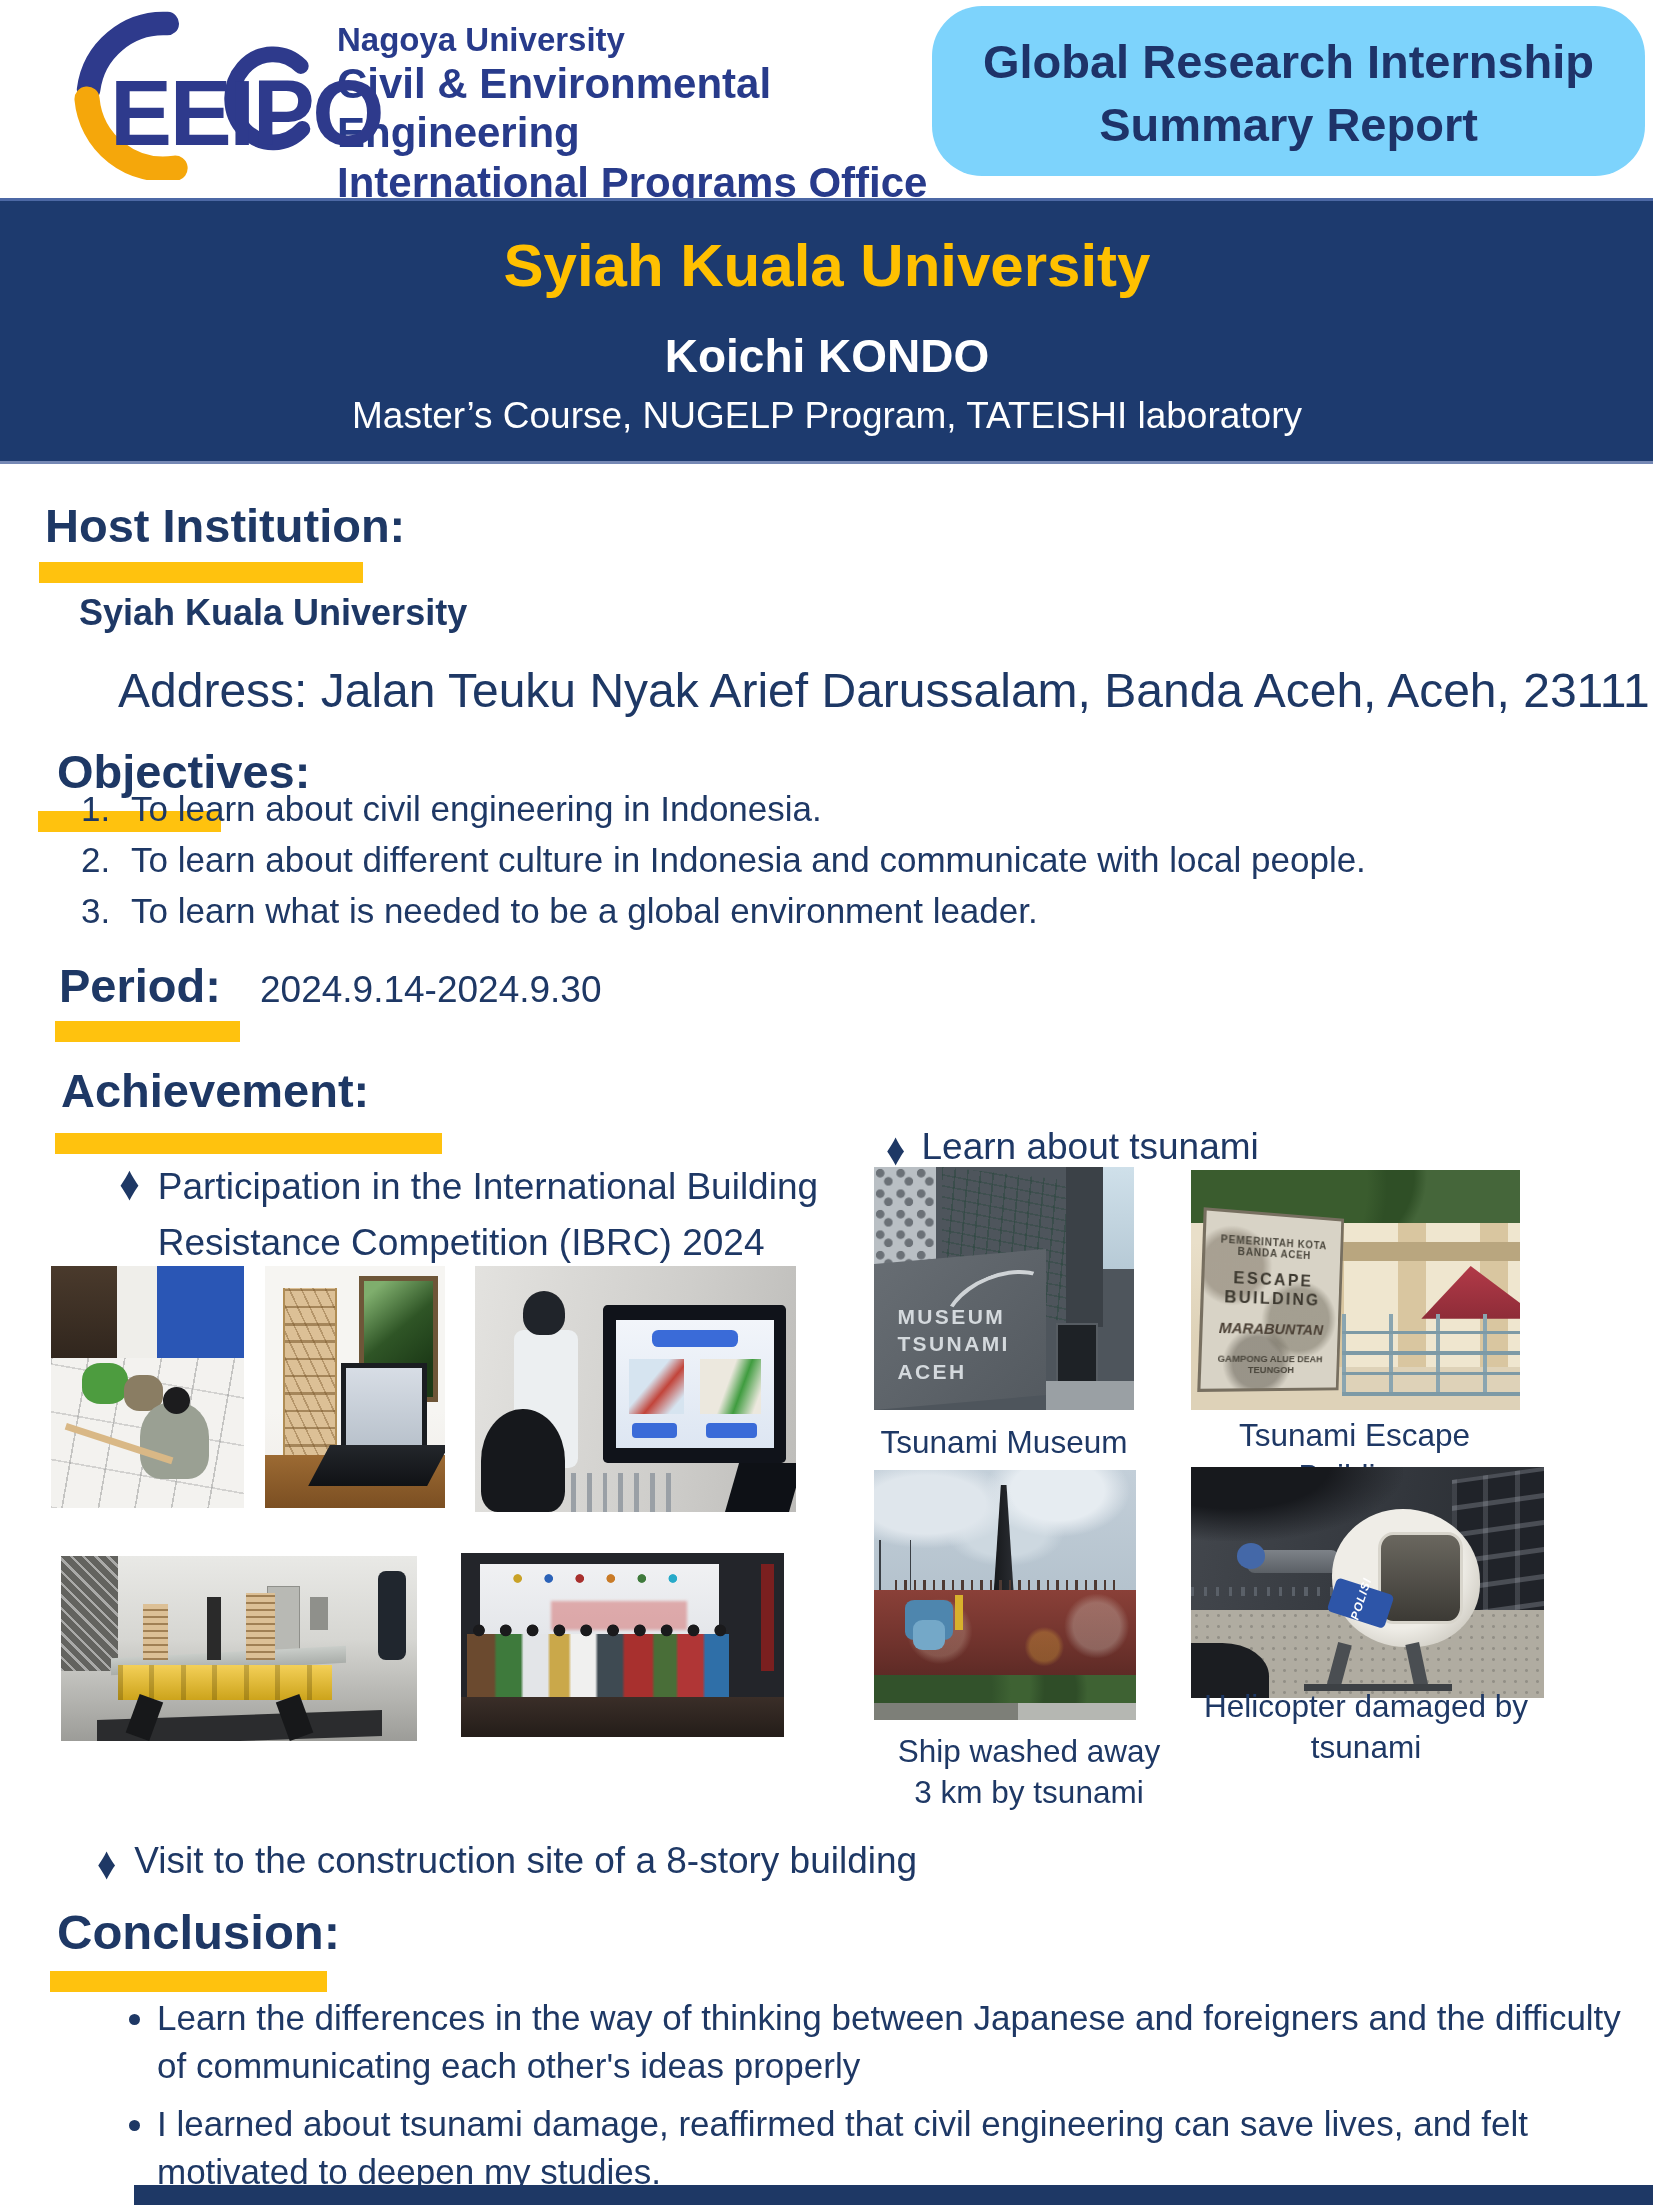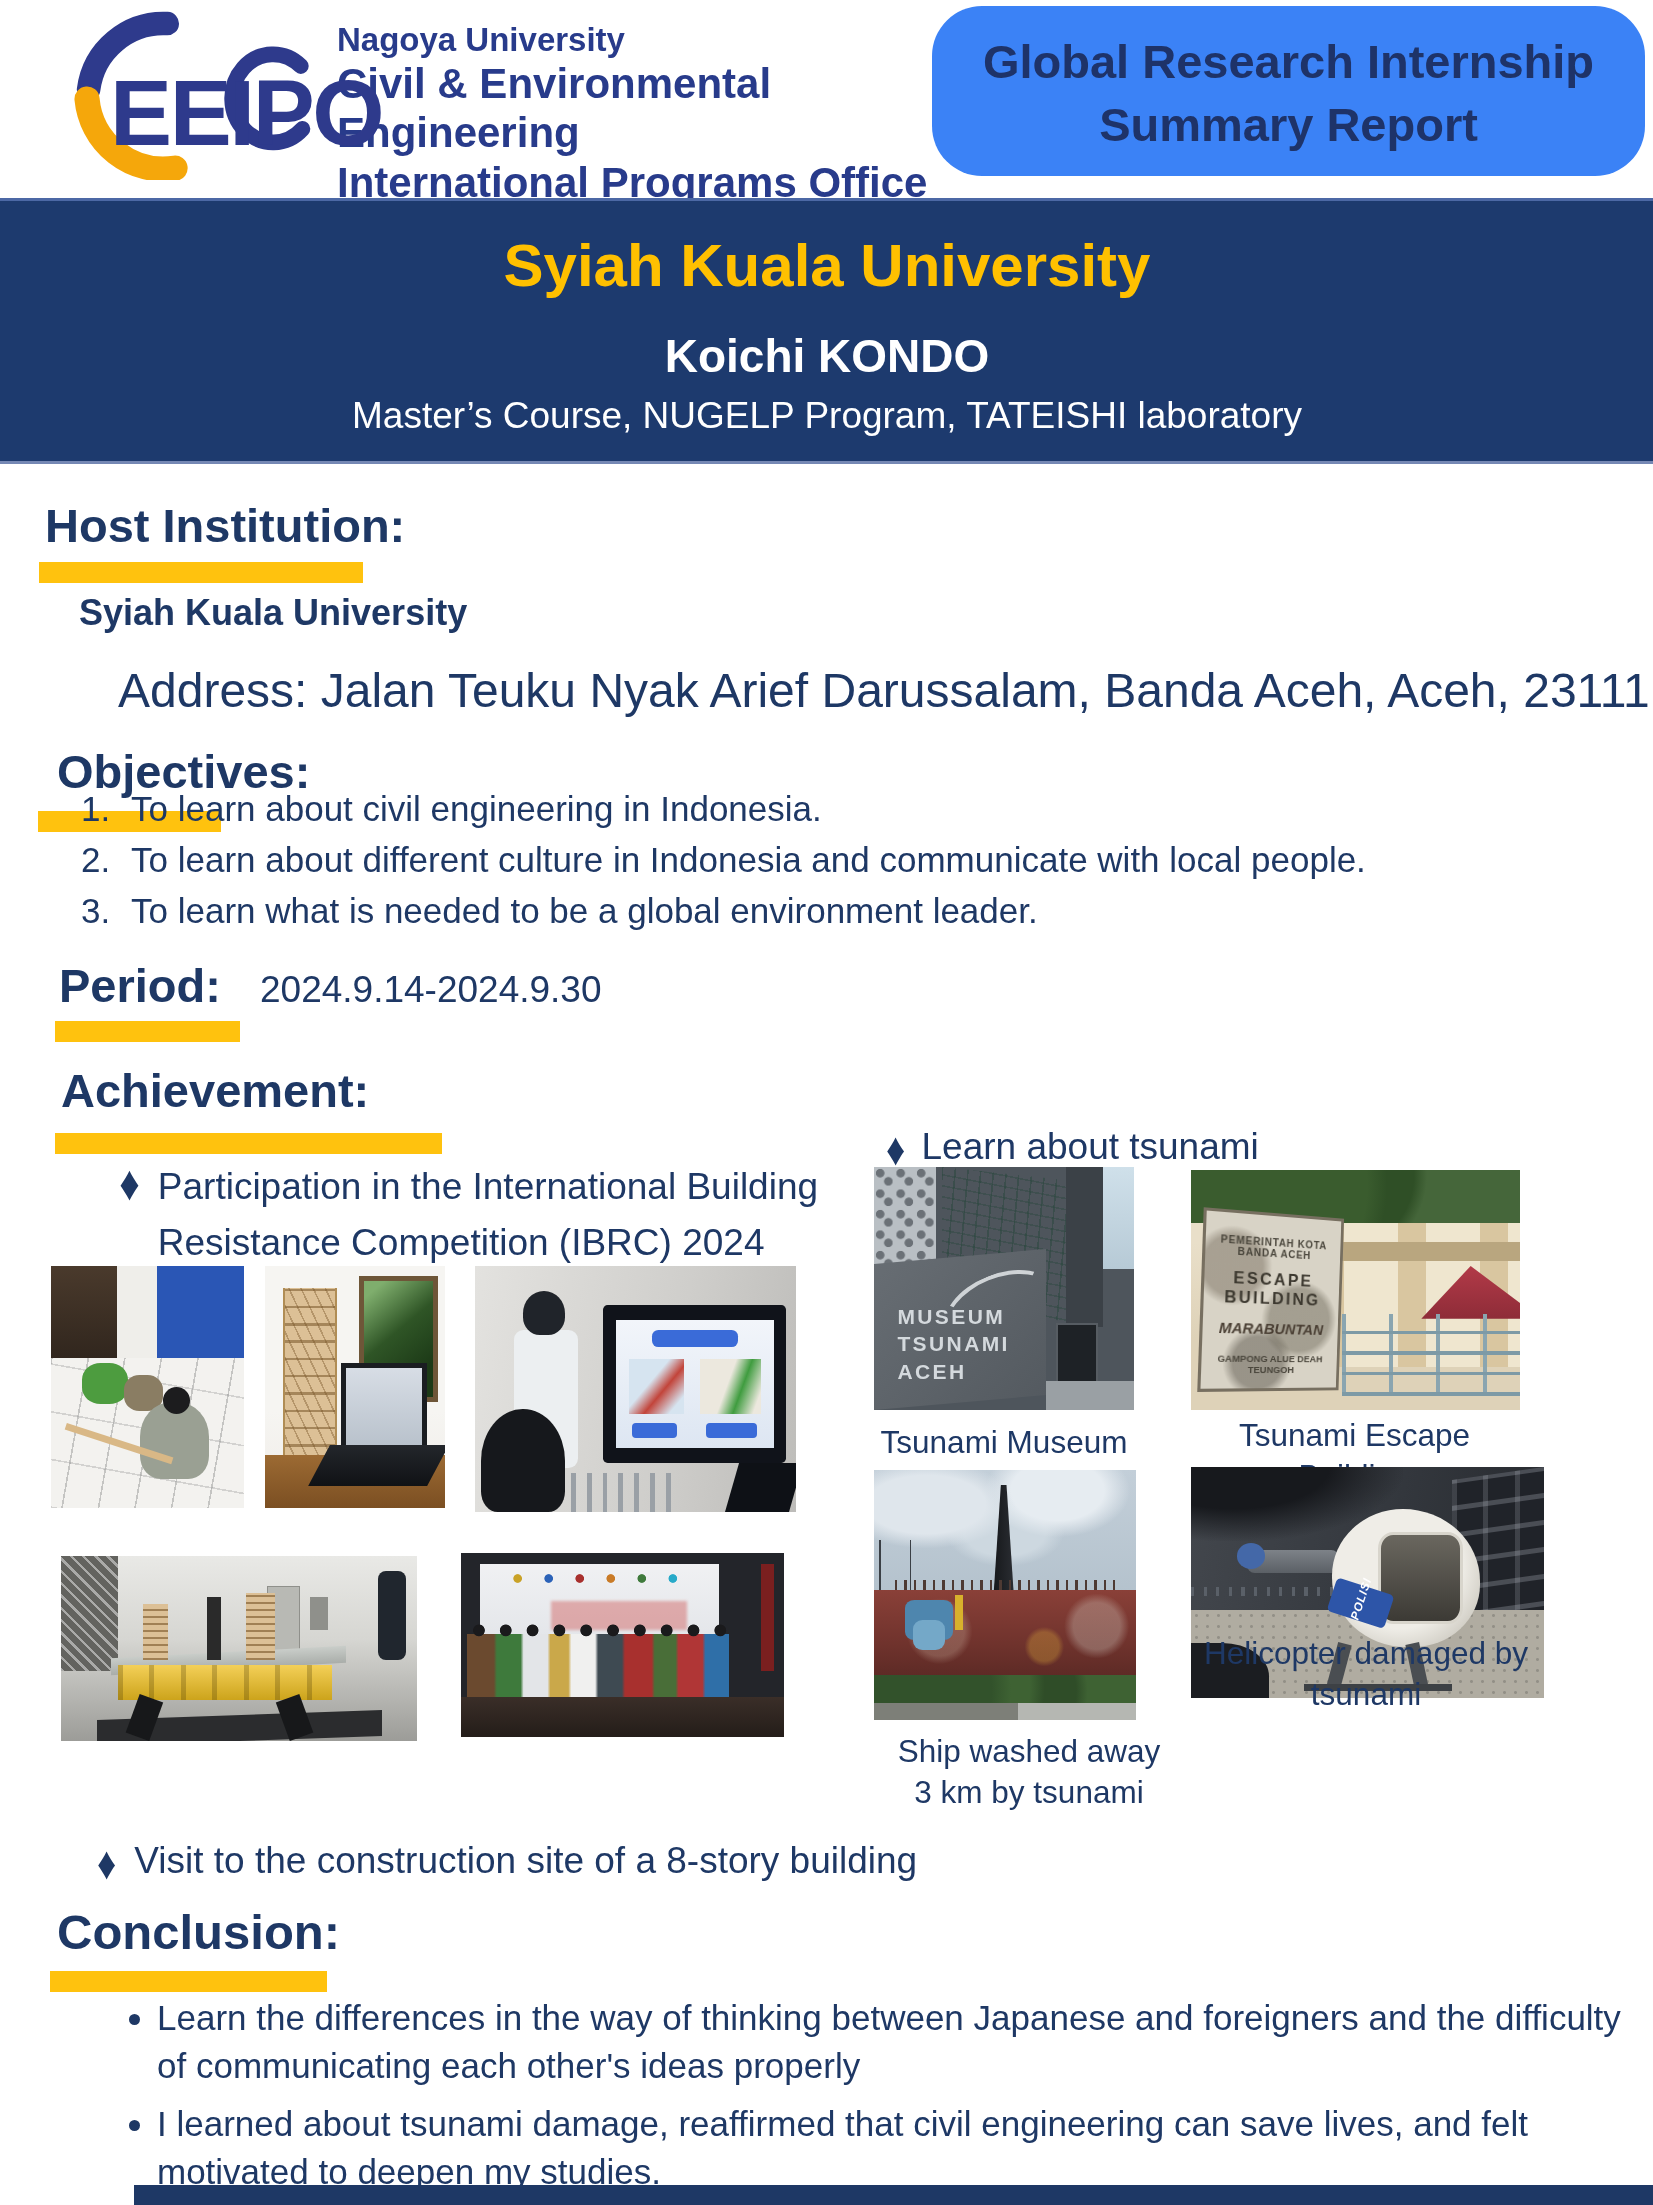--- a/index.html
+++ b/index.html
@@ -3,21 +3,21 @@
 <meta charset="utf-8">
 <style>
   html,body{margin:0;padding:0;background:#ffffff;}
   .page{position:relative;width:1654px;height:2205px;background:#ffffff;overflow:hidden;
         font-family:"Liberation Sans",sans-serif;color:#1E3865;}
   .abs{position:absolute;}
   
   .org-line1{font-size:33px;font-weight:bold;color:#283B8B;}
   .org-line23{font-size:42px;font-weight:bold;color:#283B8B;line-height:1.18;}
   .logo-word{position:absolute;left:69px;top:49px;font-size:93px;font-weight:bold;color:#2E3A8C;letter-spacing:-2.4px;}
-  .badge{position:absolute;left:932px;top:6.3px;width:713px;height:170px;background:#3b82f6;border-radius:50px;
+  .badge{position:absolute;left:932px;top:6.3px;width:713px;height:170px;background:#7dd3fc;border-radius:50px;
          text-align:center;padding-top:23.6px;box-sizing:border-box;}
   .badge div{font-size:47px;font-weight:bold;color:#1E3369;line-height:63px;}
   
   .banner{position:absolute;left:0;top:198px;width:1654px;height:266px;background:#1D3A6E;
           border-top:3.9px solid #4C68A5;border-bottom:3.9px solid #7588B4;box-sizing:border-box;}
   .b-univ{position:absolute;left:0;top:30px;width:100%;text-align:center;font-size:60px;font-weight:bold;color:#FFC000;}
   .b-student{position:absolute;left:0;top:128px;width:100%;text-align:center;font-size:46px;font-weight:bold;color:#ffffff;}
   .b-program{position:absolute;left:0;top:194px;width:100%;text-align:center;font-size:37px;color:#ffffff;}
   
   .h1{font-size:47px;font-weight:bold;color:#1E3865;}
@@ -218,21 +218,21 @@
     <div style="left:40%;top:76%;width:4%;height:20%;background:#4a4e52;transform:rotate(15deg);"></div>
     <div style="left:62%;top:76%;width:4%;height:20%;background:#4a4e52;transform:rotate(-12deg);"></div>
     <div style="left:32%;top:94%;width:42%;height:3%;background:#3d4145;"></div>
     <div style="left:0;top:76%;width:22%;height:24%;background:#1b1d21;border-radius:0 60% 0 0;"></div>
   </div>
 
   <div class="cap abs" style="left:887px;top:1731px;width:284px;">
     <div>Ship washed away</div>
     <div>3 km by tsunami</div>
   </div>
-  <div class="cap abs" style="left:1181px;top:1633px;width:370px;">
+  <div class="cap abs" style="left:1181px;top:1686px;width:370px;">
     <div>Helicopter damaged by</div>
     <div>tsunami</div>
   </div>
 
   <div class="abs ach-row" style="left:95px;top:1840px;width:1103px;">
     <span class="diamond" style="font-size:46px;margin-right:15.8px;line-height:1;">♦</span>
     <span class="body-t" style="font-size:37px;">Visit to the construction site of a 8-story building</span>
   </div>
 
   <div class="abs h1" style="left:57px;top:1904px;font-size:49px;">Conclusion:</div>

